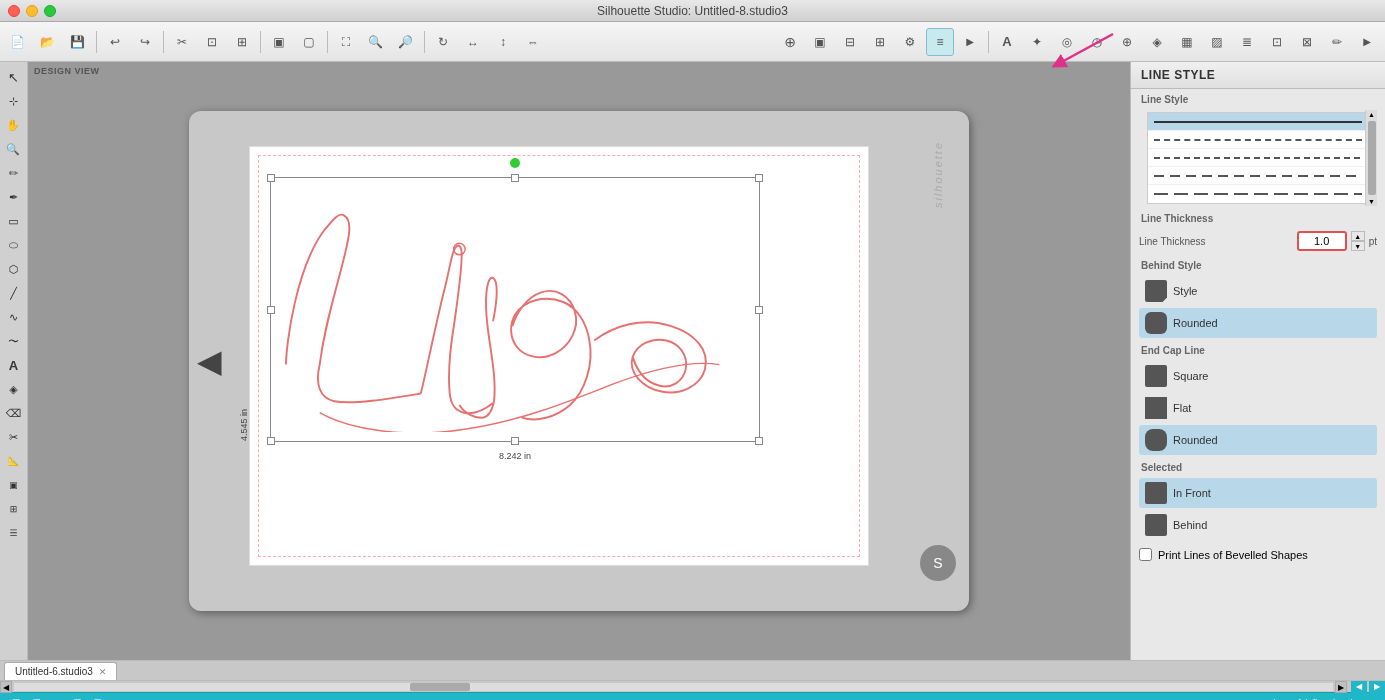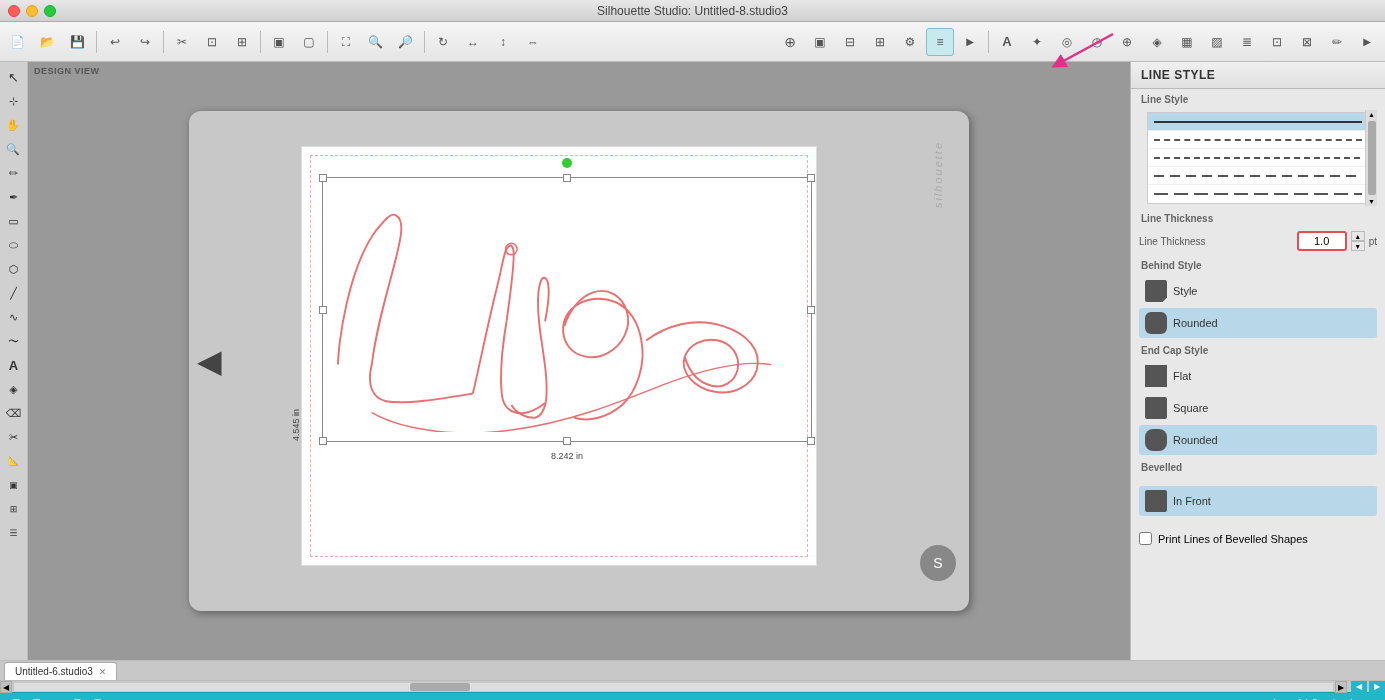--- a/index.html
+++ b/index.html
@@ -53,21 +53,21 @@
     #design-view-label {
       position: absolute; top: 4px; left: 6px; font-size: 9px; color: #555; font-weight: 600;
       text-transform: uppercase; letter-spacing: 0.5px;
     }
     #canvas-mat {
       width: 780px; height: 500px; background: #c8c8c8; border-radius: 12px;
       display: flex; align-items: center; justify-content: center;
       position: relative; box-shadow: 2px 2px 8px rgba(0,0,0,0.4);
     }
     #canvas-paper {
-      width: 516px; height: 420px; background: white; position: relative;
+      width: 620px; height: 420px; background: white; position: relative;
       border: 1px solid #ddd;
       margin-top: -10px; margin-left: -40px;
     }
     
     #canvas-paper::before {
       content: ''; position: absolute; top: 8px; left: 8px; right: 8px; bottom: 8px;
       border: 1px dashed #ffaaaa;
     }
     
     #selection-box {
@@ -185,21 +185,21 @@
     .style-option.selected { background: #b8d8ea; }
     .style-icon {
       width: 22px; height: 22px; background: #888; border-radius: 2px;
       display: flex; align-items: center; justify-content: center;
     }
     .style-icon.rounded-icon { border-radius: 4px; }
     .style-label { font-size: 11px; color: #333; }
 
     
     .position-options {
-      margin: 10px 8px; display: flex; flex-direction: column; gap: 2px;
+      margin: 2px 8px; display: flex; flex-direction: column; gap: 2px;
     }
 
     
     .print-lines-row {
       display: flex; align-items: center; gap: 6px; padding: 6px 8px;
     }
     .print-lines-cb { width: 13px; height: 13px; border: 1px solid #888; background: white; }
 
     
     #status-bar {
@@ -462,41 +462,45 @@
       <div class="style-option">
         <div class="style-icon" style="background:#555; clip-path: polygon(0% 0%, 100% 0%, 100% 80%, 80% 100%, 0% 100%);"></div>
         <span class="style-label">Style</span>
       </div>
       <div class="style-option selected" style="background:#b8d8ea;">
         <div class="style-icon rounded-icon" style="background:#555; border-radius:6px;"></div>
         <span class="style-label">Rounded</span>
       </div>
     </div>
 
-    <div class="panel-section-label">End Cap Style</div>
+    <div class="panel-section-label">End Cap Line</div>
     <div class="style-options">
+      <div class="style-option">
+        <div class="style-icon" style="background:#555; border-radius:2px;"></div>
+        <span class="style-label">Square</span>
+      </div>
       <div class="style-option">
         <div class="style-icon" style="background:#555; border-radius:0;"></div>
         <span class="style-label">Flat</span>
       </div>
-      <div class="style-option">
-        <div class="style-icon" style="background:#555; border-radius:2px;"></div>
-        <span class="style-label">Square</span>
-      </div>
       <div class="style-option selected" style="background:#b8d8ea;">
         <div class="style-icon" style="background:#555; border-radius:8px;"></div>
         <span class="style-label">Rounded</span>
       </div>
     </div>
 
-    <div class="panel-section-label">Bevelled</div>
+    <div class="panel-section-label">Selected</div>
     <div class="position-options">
       <div class="style-option selected" style="background:#b8d8ea;">
         <div class="style-icon" style="background:#555;"></div>
         <span class="style-label">In Front</span>
+      </div>
+      <div class="style-option">
+        <div class="style-icon" style="background:#555;"></div>
+        <span class="style-label">Behind</span>
       </div>
     </div>
 
     <div class="print-lines-row">
       <input type="checkbox" class="print-lines-cb" style="">
       <span>Print Lines of Bevelled Shapes</span>
     </div>
   </div>
 </div>
 

